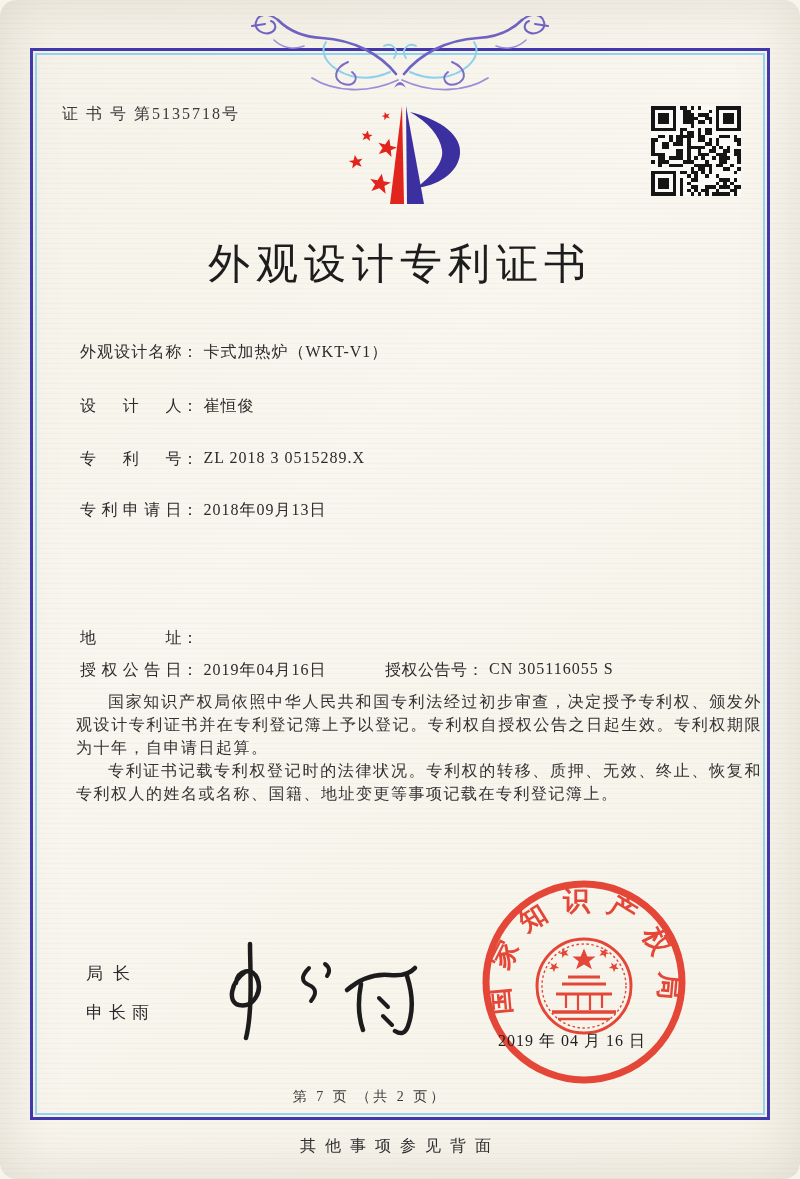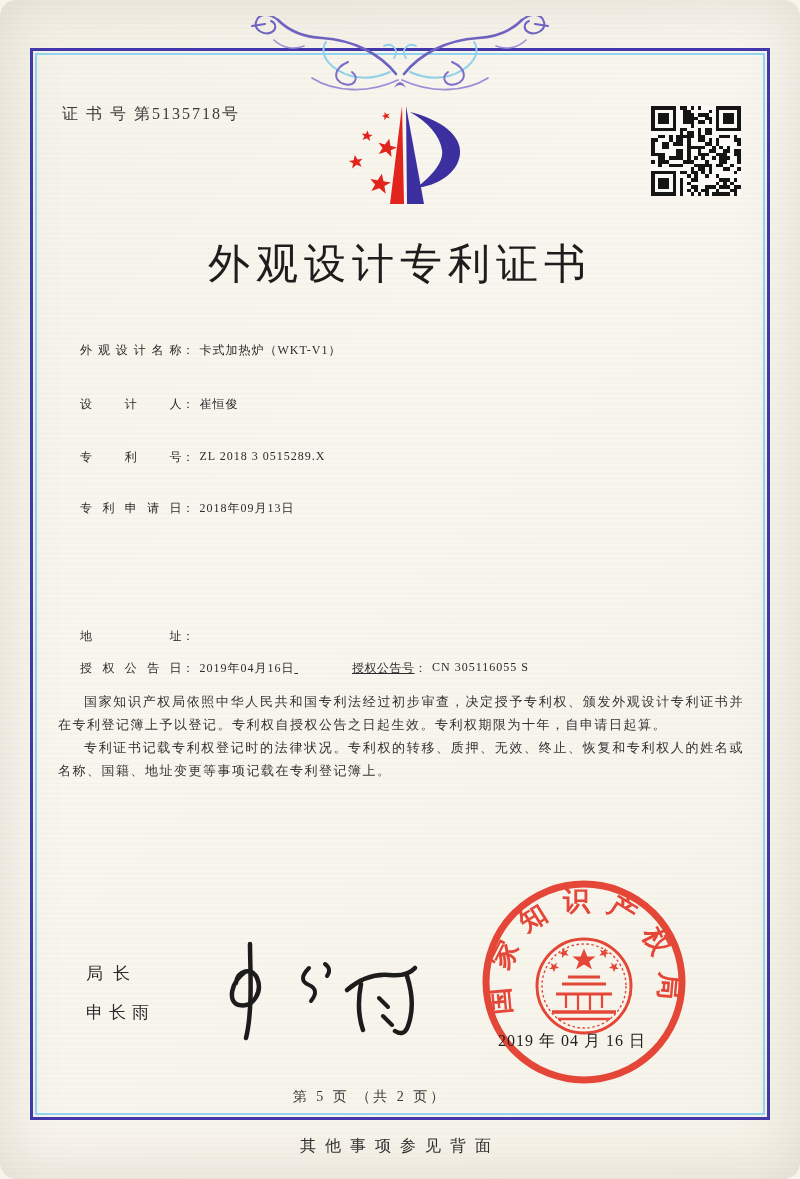--- a/index.html
+++ b/index.html
@@ -37,33 +37,33 @@
     font-size:16px;letter-spacing:2px;color:#3a3a3a;
   }
   .logo{position:absolute;left:334px;top:100px;width:132px;height:110px;}
   .qr{position:absolute;left:651px;top:106px;width:90px;height:90px;shape-rendering:crispEdges;}
   .title{
     position:absolute;left:0;right:0;top:236px;
     text-align:center;font-size:42px;font-weight:normal;
     letter-spacing:6px;color:#1d1d1d;
   }
   
-  .field{position:absolute;left:80px;font-size:12px;letter-spacing:0.5px;white-space:nowrap;text-decoration:underline;}
+  .field{position:absolute;left:80px;font-size:16px;letter-spacing:0.5px;white-space:nowrap;}
   .flabel{display:inline-block;width:102px;text-align:justify;text-align-last:justify;vertical-align:top;}
   .fcolon{display:inline-block;margin-right:5px;vertical-align:top;}
   .fvalue{display:inline-block;vertical-align:top;letter-spacing:1px;}
   .row1{top:342px}.row2{top:396px}.row3{top:449px}.row4{top:500px}.row5{top:552px}
   .row-addr{top:628px}
   .row-addr .fvalue div{line-height:30px;}
   .row-grant{top:660px}
   .grant-pair2{margin-left:54px;}
   
   .body-text{
-    position:absolute;left:58px;width:686px;top:690px;
-    font-size:13px;line-height:23px;letter-spacing:1.5px;
+    position:absolute;left:76px;width:686px;top:690px;
+    font-size:16px;line-height:23px;letter-spacing:1.5px;
     text-align:justify;color:#333;
   }
   .body-text p{margin:0;text-indent:2em;}
   
   .sig-title{position:absolute;left:86px;top:962px;font-size:17px;letter-spacing:10px;}
   .sig-name{position:absolute;left:86px;top:1001px;font-size:17px;letter-spacing:6px;}
   .sig-script{position:absolute;left:205px;top:938px;width:215px;height:105px;}
   
   .seal{position:absolute;left:478px;top:876px;width:212px;height:212px;opacity:0.96;}
   .seal-date{
@@ -202,16 +202,16 @@
         <path d="M-26,33 h52" stroke-width="2.6"></path>
       </g>
       <path id="sealArc" d="M52.3,163.7 A76,76 0 1 1 159.7,163.7" fill="none"></path>
       <text font-size="27" font-weight="bold" fill="#e23222" letter-spacing="15" font-family="Liberation Serif, DejaVu Serif, serif">
         <textPath href="#sealArc" startOffset="50%" text-anchor="middle">国家知识产权局</textPath>
       </text>
     </g>
   </svg>
   <div class="seal-date">2019 年 04 月 16 日</div>
 
-  <div class="page-no">第 5 页 （共 2 页）</div>
+  <div class="page-no">第 7 页 （共 2 页）</div>
   <div class="back-note">其他事项参见背面</div>
 
 </div>
 
 </body></html>

